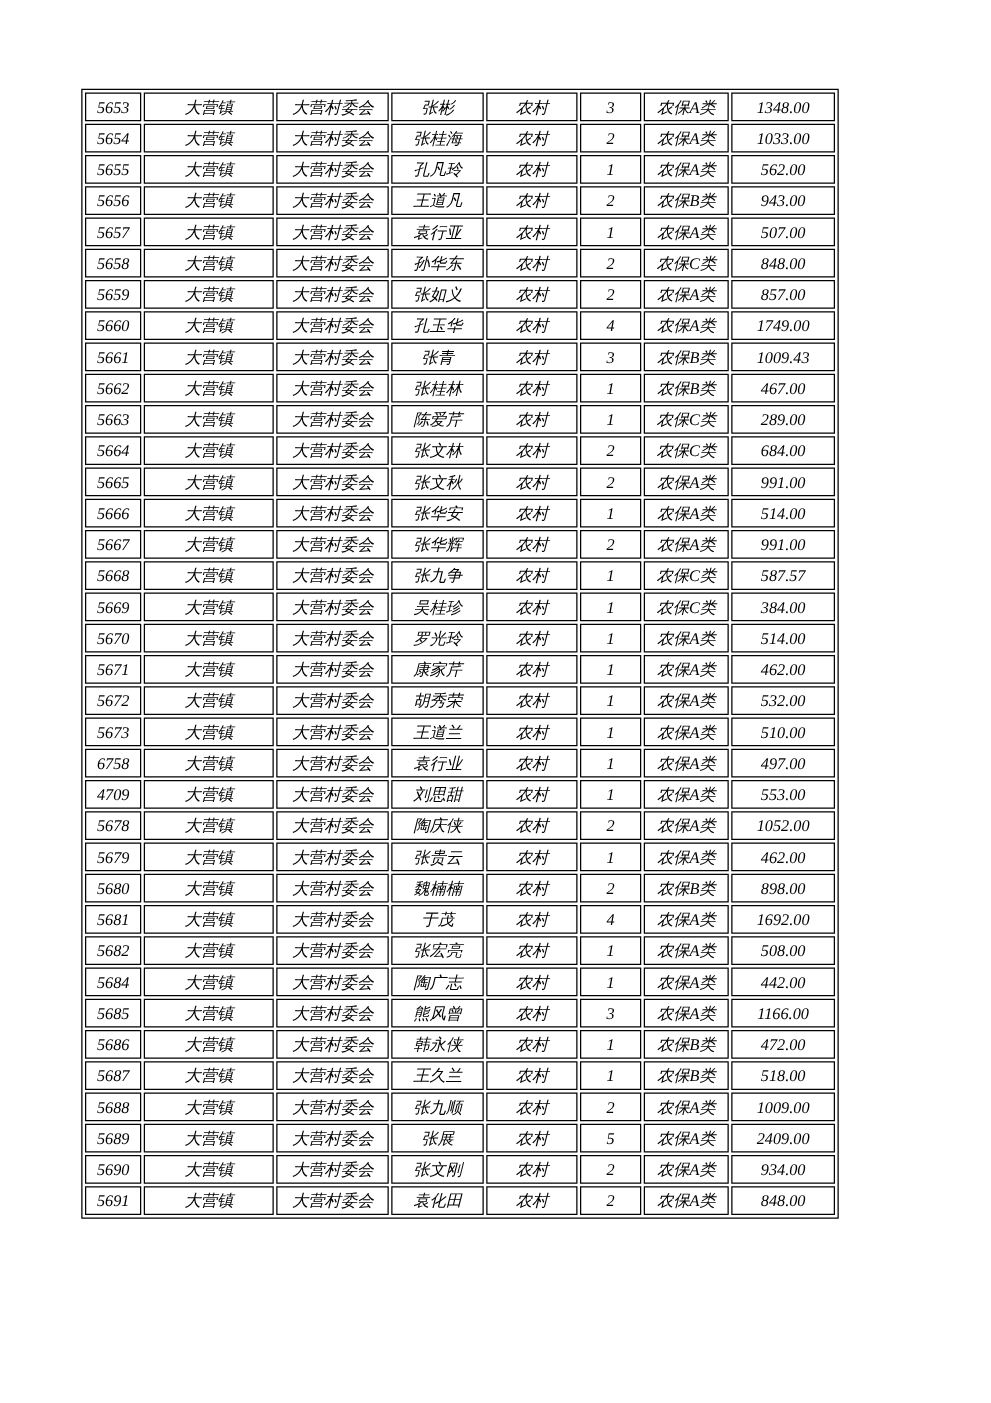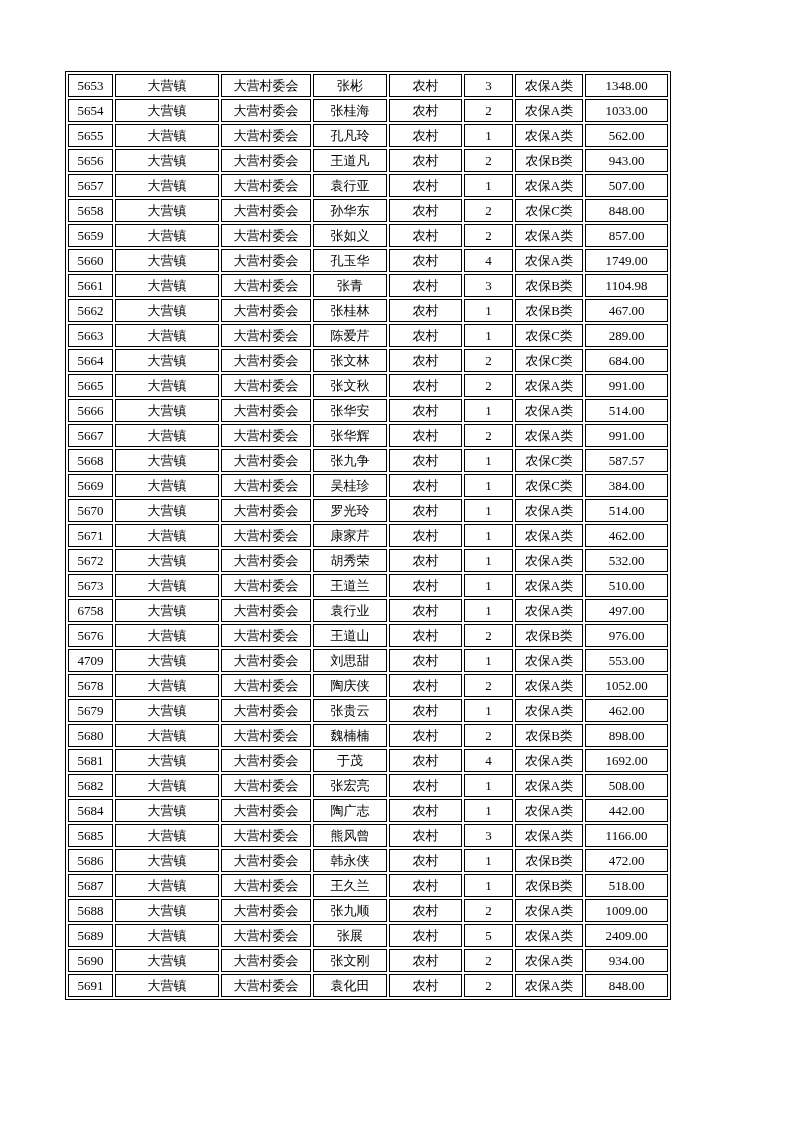--- a/index.html
+++ b/index.html
@@ -8,20 +8,21 @@
     background: #ffffff;
     font-family: "Liberation Serif", "DejaVu Serif", serif;
     color: #000000;
   }
   .page {
     position: relative;
     width: 793px;
     height: 1122px;
     background: #ffffff;
     overflow: hidden;
+    font-style: italic;
   }
   table.grid {
     position: absolute;
     left: 65px;
     top: 71px;
     border-collapse: separate;
     border-spacing: 2px;
     border: 1px solid #000000;
     background: #ffffff;
     table-layout: fixed;
@@ -137,21 +138,21 @@
           <td>1749.00</td>
         </tr>
         <tr>
           <td>5661</td>
           <td>大营镇</td>
           <td>大营村委会</td>
           <td>张青</td>
           <td>农村</td>
           <td>3</td>
           <td>农保B类</td>
-          <td>1104.98</td>
+          <td>1009.43</td>
         </tr>
         <tr>
           <td>5662</td>
           <td>大营镇</td>
           <td>大营村委会</td>
           <td>张桂林</td>
           <td>农村</td>
           <td>1</td>
           <td>农保B类</td>
           <td>467.00</td>
@@ -268,30 +269,20 @@
         </tr>
         <tr>
           <td>6758</td>
           <td>大营镇</td>
           <td>大营村委会</td>
           <td>袁行业</td>
           <td>农村</td>
           <td>1</td>
           <td>农保A类</td>
           <td>497.00</td>
-        </tr>
-        <tr>
-          <td>5676</td>
-          <td>大营镇</td>
-          <td>大营村委会</td>
-          <td>王道山</td>
-          <td>农村</td>
-          <td>2</td>
-          <td>农保B类</td>
-          <td>976.00</td>
         </tr>
         <tr>
           <td>4709</td>
           <td>大营镇</td>
           <td>大营村委会</td>
           <td>刘思甜</td>
           <td>农村</td>
           <td>1</td>
           <td>农保A类</td>
           <td>553.00</td>

